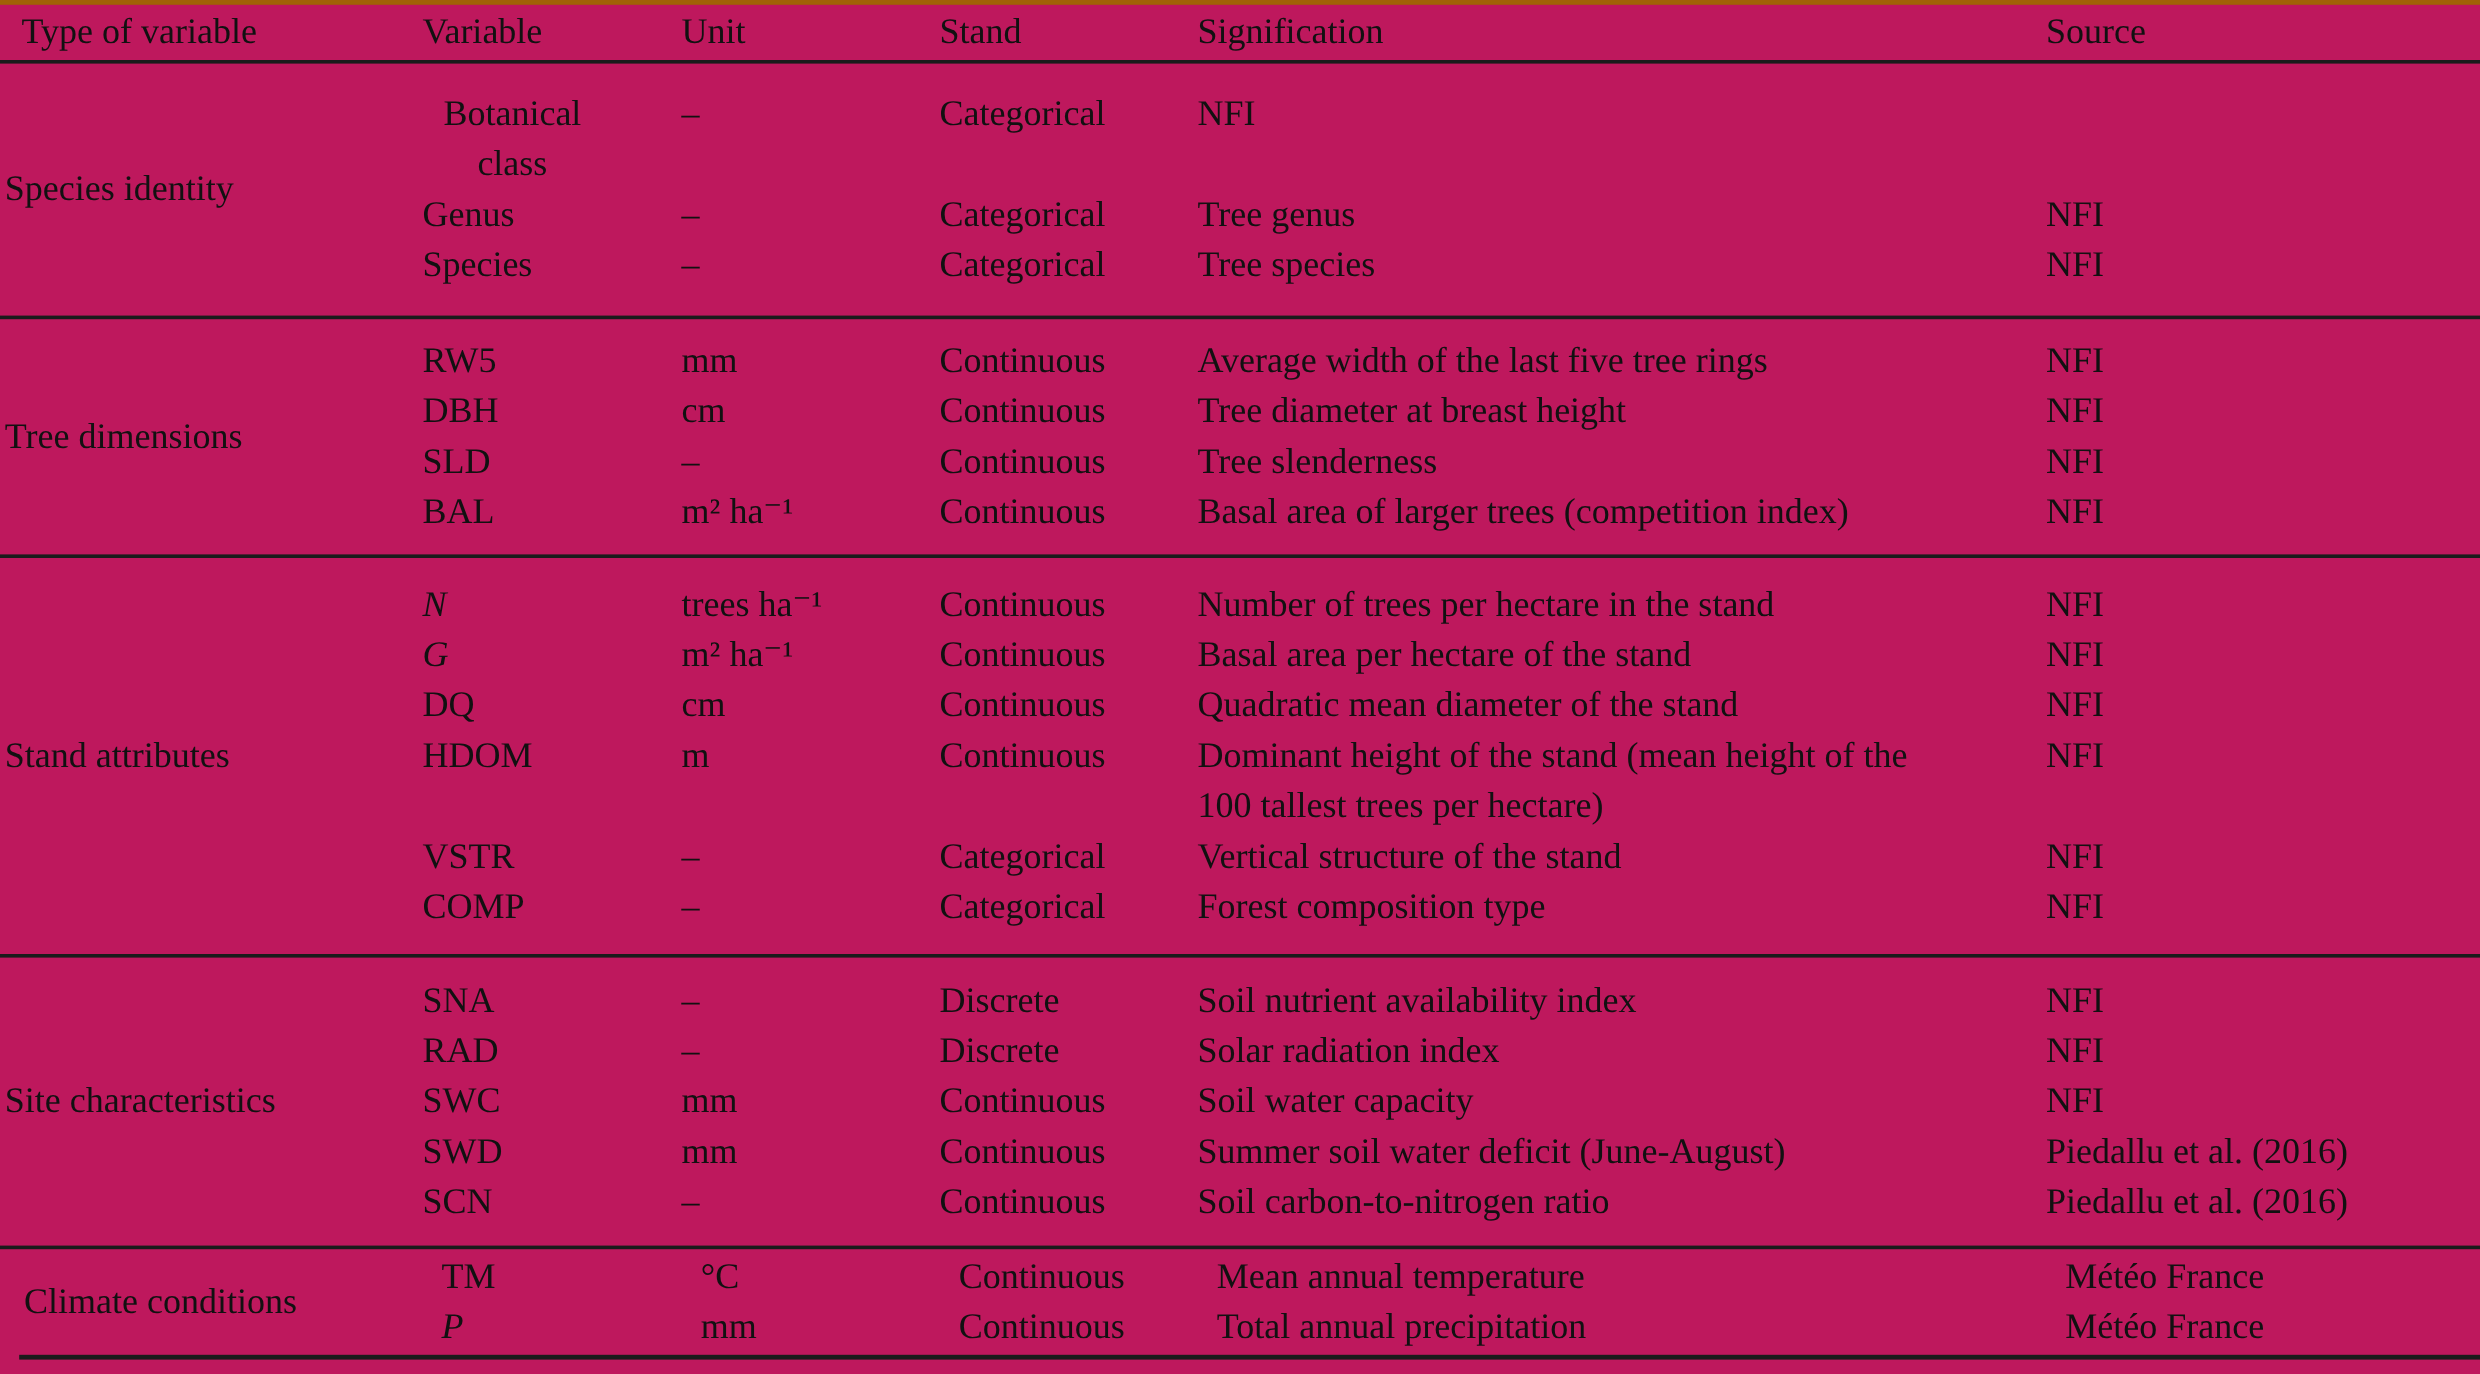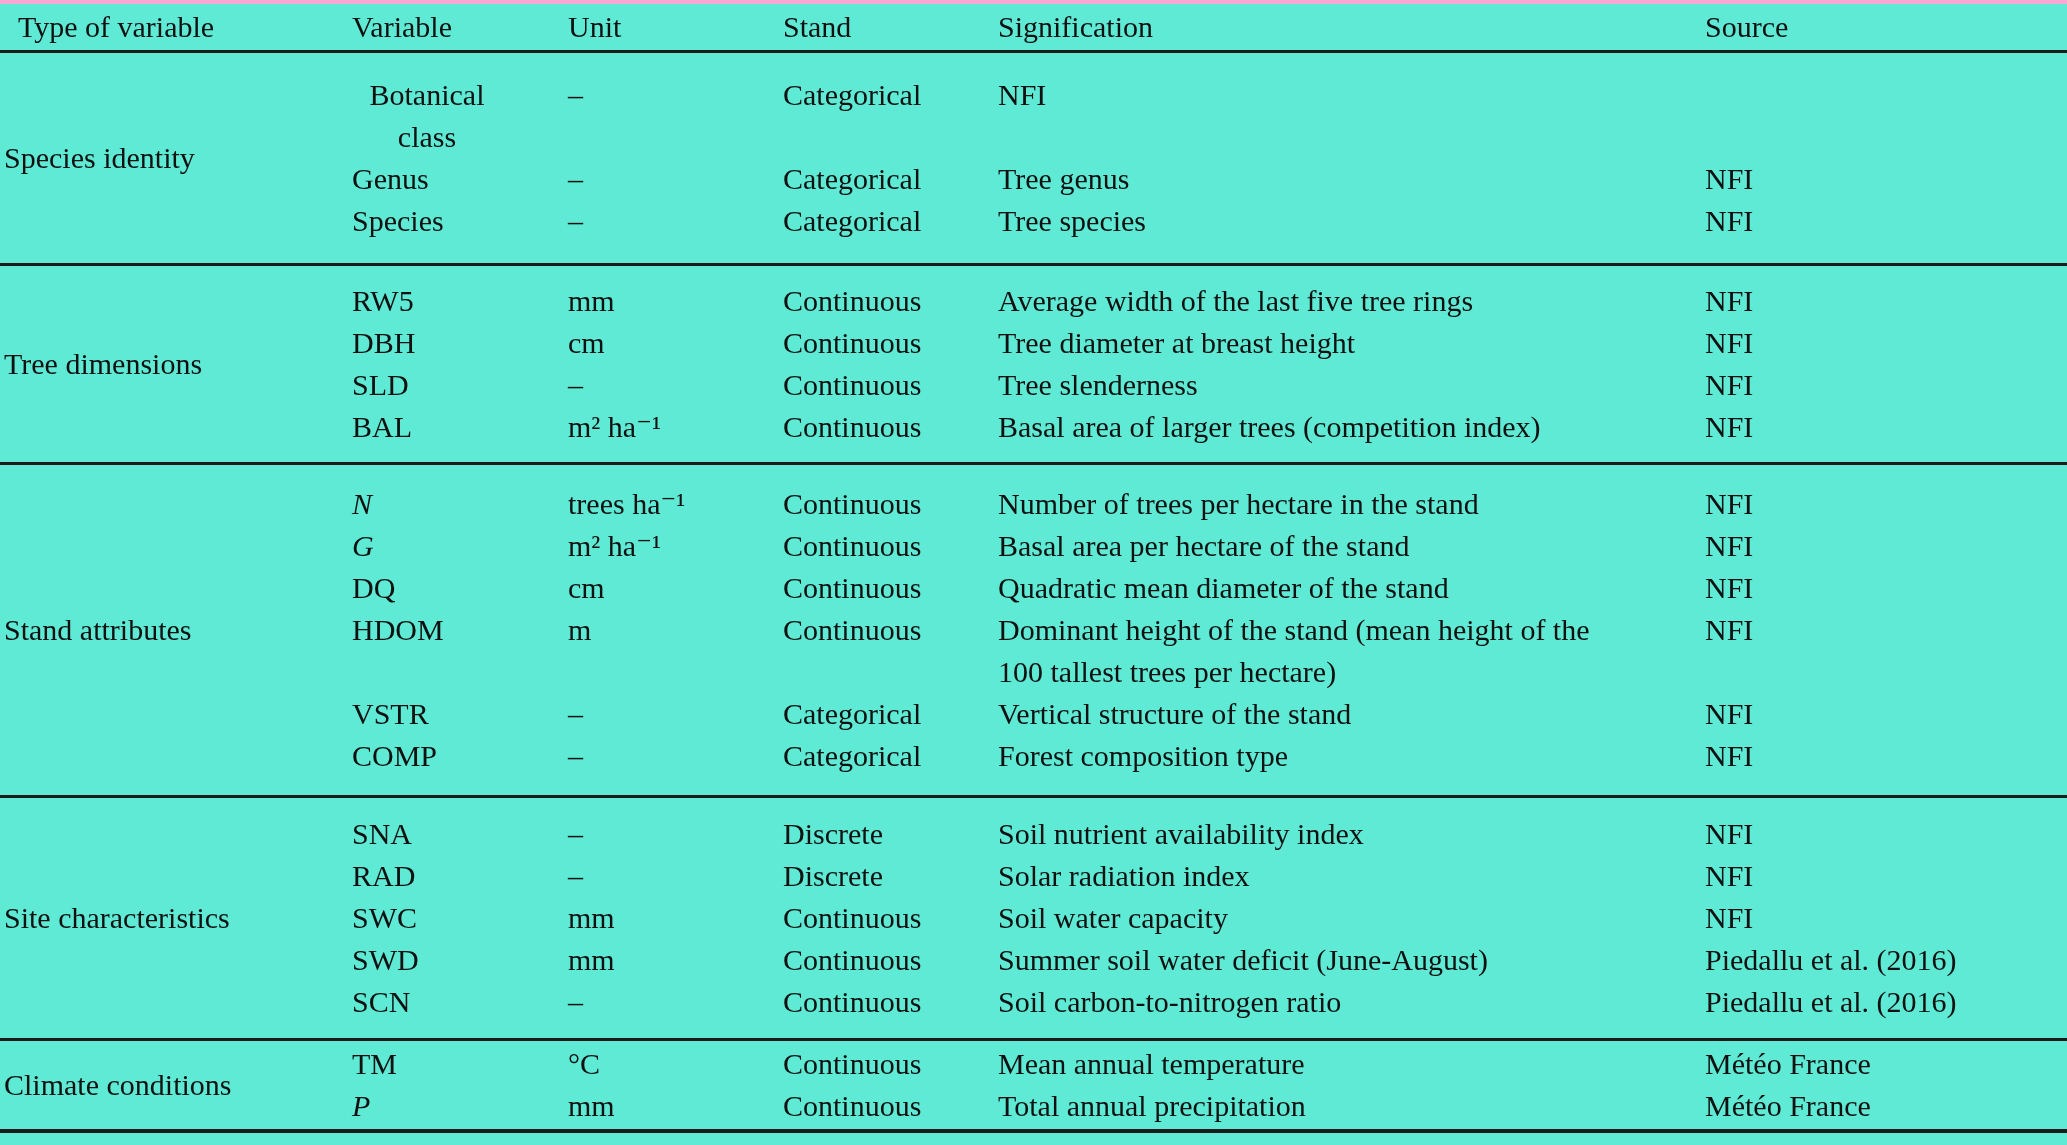--- a/index.html
+++ b/index.html
@@ -1,41 +1,41 @@
 <!DOCTYPE html>
 <html><head>
 <meta charset="utf-8">
 <style>
   * { margin:0; padding:0; box-sizing:border-box; }
   html,body { background:#ffffff; }
   body { font-family:"Liberation Serif","DejaVu Serif",serif; color:#111111; }
   .page {
     width:2067px; height:1145px;
-    background:#5eead4;
-    border-top:4px solid #f9a8d4;
+    background:#be185d;
+    border-top:4px solid #a16207;
     font-size:30px; line-height:42px;
   }
   .hdr {
     display:grid;
     grid-template-columns:352px 216px 215px 215px 707px 1fr;
     align-items:center;
     height:49px;
     border-bottom:3px solid #1b1b1b;
   }
   .hdr .c1 { padding-left:18px; }
   .group {
     display:flex;
     border-bottom:3px solid #1b1b1b;
   }
   .group.last { border-bottom:4px solid #1b1b1b; }
   .g1 { height:213px; }
   .g2 { height:199px; }
   .g3 { height:333px; }
   .g4 { height:243px; }
-  .g5 { height:92px; }
+  .g5 { height:92px;margin-left:16px; }
   .cat {
     width:352px; flex:0 0 352px;
     display:flex; align-items:center;
     padding-left:4px;
   }
   .rows {
     flex:1;
     display:flex; flex-direction:column; justify-content:center;
   }
   .row {

